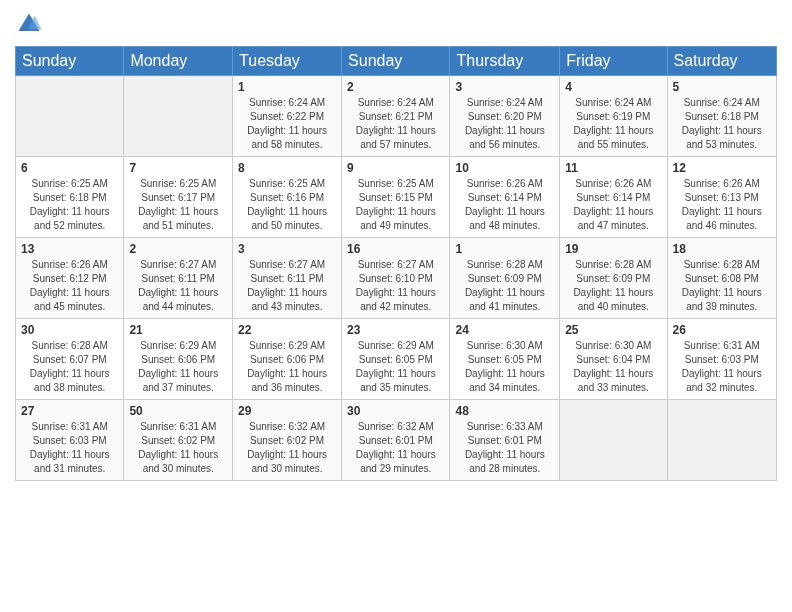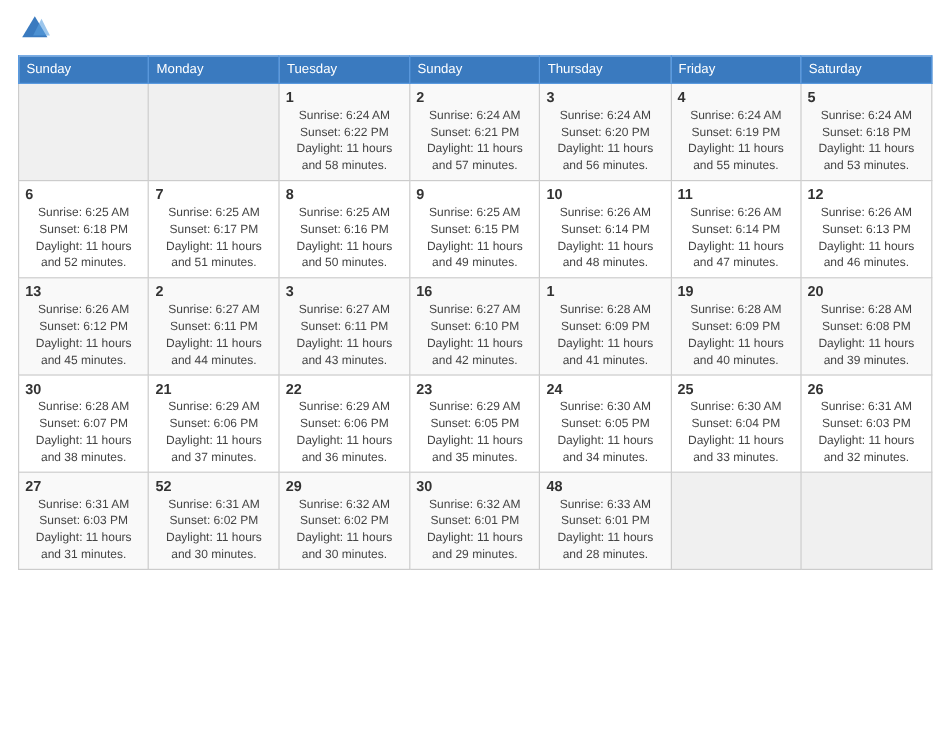--- a/index.html
+++ b/index.html
@@ -56,21 +56,21 @@
     .calendar {
       width: 100%;
       border-collapse: collapse;
       font-size: 10.5px;
     }
     .calendar thead tr th {
       background-color: #3a7abf;
       color: #fff;
       text-align: left;
       padding: 5px 6px;
-      font-size: 11px;
+      font-size: 16px;
       font-weight: normal;
       border: 1px solid #5a9adf;
     }
     .calendar tbody tr td {
       border: 1px solid #ccc;
       vertical-align: top;
       padding: 4px 5px;
       width: 113px;
       min-height: 70px;
       background: #fff;
@@ -241,21 +241,21 @@
 Sunset: 6:09 PM
 Daylight: 11 hours and 41 minutes.</div>
           </td>
           <td>
             <span class="day-num">19</span>
             <div class="day-info" style="white-space: pre-line;">Sunrise: 6:28 AM
 Sunset: 6:09 PM
 Daylight: 11 hours and 40 minutes.</div>
           </td>
           <td>
-            <span class="day-num">20</span>
+            <span class="day-num">18</span>
             <div class="day-info" style="white-space: pre-line;">Sunrise: 6:28 AM
 Sunset: 6:08 PM
 Daylight: 11 hours and 39 minutes.</div>
           </td>
         </tr>
         <tr>
           <td>
             <span class="day-num">30</span>
             <div class="day-info" style="white-space: pre-line;">Sunrise: 6:28 AM
 Sunset: 6:07 PM
@@ -299,21 +299,21 @@
           </td>
         </tr>
         <tr>
           <td>
             <span class="day-num">27</span>
             <div class="day-info" style="white-space: pre-line;">Sunrise: 6:31 AM
 Sunset: 6:03 PM
 Daylight: 11 hours and 31 minutes.</div>
           </td>
           <td>
-            <span class="day-num">52</span>
+            <span class="day-num">50</span>
             <div class="day-info" style="white-space: pre-line;">Sunrise: 6:31 AM
 Sunset: 6:02 PM
 Daylight: 11 hours and 30 minutes.</div>
           </td>
           <td>
             <span class="day-num">29</span>
             <div class="day-info" style="white-space: pre-line;">Sunrise: 6:32 AM
 Sunset: 6:02 PM
 Daylight: 11 hours and 30 minutes.</div>
           </td>

